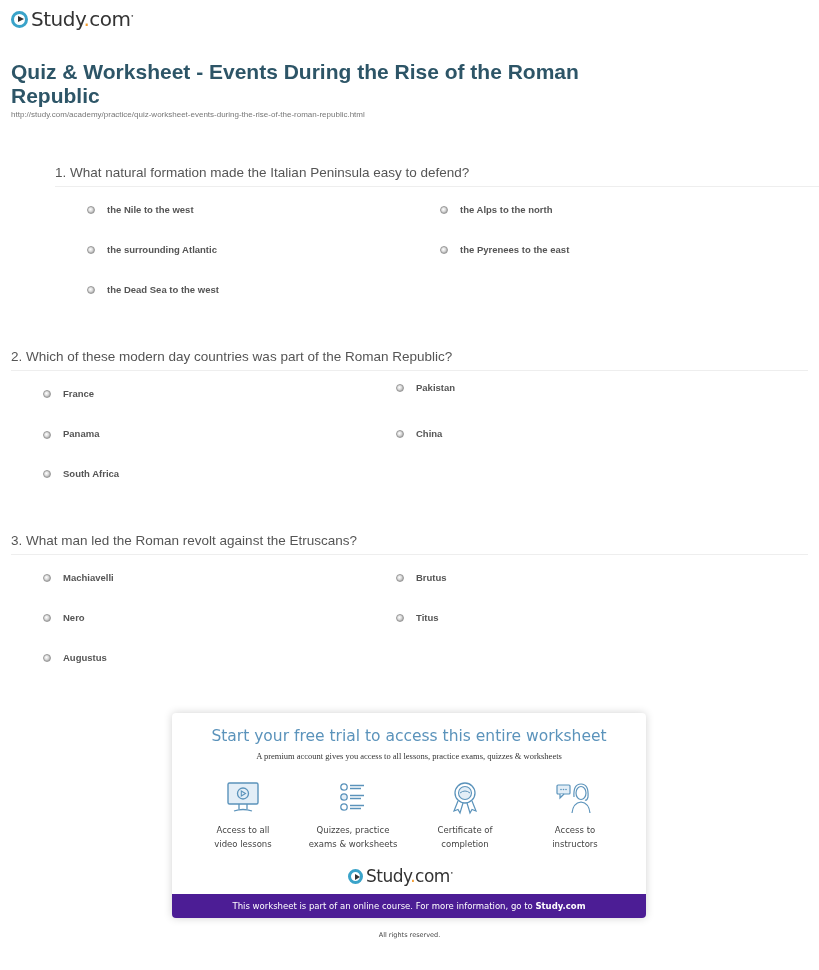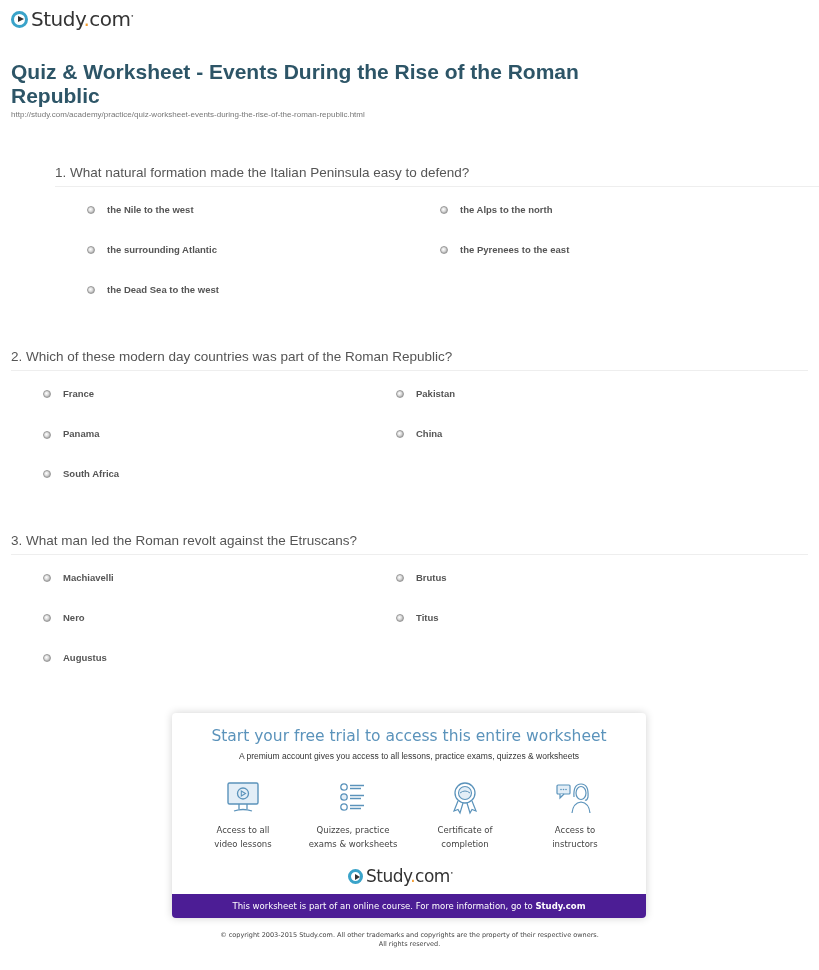--- a/index.html
+++ b/index.html
@@ -18,21 +18,21 @@
     .title { position: absolute; left: 11px; top: 60px; width: 620px; font-size: 21px; font-weight: bold; color: #2d5567; line-height: 24px; }
     .url { position: absolute; left: 11px; top: 110px; font-size: 8px; color: #777; }
 
     .question { position: absolute; left: 11px; width: 797px; }
     .q-text { font-size: 13.5px; color: #555; padding-bottom: 6px; border-bottom: 1px solid #eee; }
     .opt { position: absolute; display: flex; align-items: center; font-size: 9.5px; font-weight: bold; color: #555; }
     .radio { width: 8px; height: 8px; border-radius: 50%; background: radial-gradient(circle at 40% 40%, #fff 0, #ddd 40%, #888 100%); border: 1px solid #999; margin-right: 12px; }
 
     .card { position: absolute; left: 172px; top: 713px; width: 474px; height: 205px; background: #fff; border-radius: 4px; box-shadow: 0 0 8px rgba(0,0,0,0.18); padding-left: 24px; }
     .card-title { position: absolute; left: 0; top: 14px; width: 100%; text-align: center; font-family: "DejaVu Sans", sans-serif; font-size: 15.5px; color: #5b93bb; font-weight: normal; }
-    .card-sub { position: absolute; left: 0; top: 38px; width: 100%; text-align: center; font-family: Liberation Sans, sans-serif; font-size: 8.5px; color: #333; }
+    .card-sub { position: absolute; left: 0; top: 38px; width: 100%; text-align: center; font-family: Liberation Serif, serif; font-size: 8.5px; color: #333; }
     .feature { position: absolute; top: 68px; width: 110px; text-align: center; }
     .feature svg { display: block; margin: 0 auto; }
     .feature-label { margin-top: 8px; font-family: "DejaVu Sans", sans-serif; font-size: 8.5px; color: #444; line-height: 14px; white-space: pre-line; }
     #card-logo { left: 176px; top: 153px; }
     #card-logo .logo-text { font-size: 17px; }
     #card-logo .logo-mark { width: 15px; height: 15px; }
     #card-logo .logo-mark::after { left: 3.5px; top: 2px; border-left-width: 5px; border-top-width: 3px; border-bottom-width: 3px; }
     .card-footer { position: absolute; left: 0; bottom: 0; width: 100%; height: 24px; background: #4c1d95; border-radius: 0 0 4px 4px; color: #fff; font-family: "DejaVu Sans", sans-serif; font-size: 8.5px; text-align: center; line-height: 24px; }
     .card-footer b { font-weight: bold; }
 
@@ -72,21 +72,21 @@
       <span>the Dead Sea to the west</span>
     </label>
 </div>
 
 <div class="question" style="top:349px;">
   <div class="q-text">2. Which of these modern day countries was part of the Roman Republic?</div>
   <label class="opt" style="left:32px; top:39px;">
       <span class="radio"></span>
       <span>France</span>
     </label>
-  <label class="opt" style="left:385px; top:39px;">
+  <label class="opt" style="left:385px; top:33px;">
       <span class="radio"></span>
       <span>Pakistan</span>
     </label>
   <label class="opt" style="left:32px; top:79px;align-items:flex-end;">
       <span class="radio"></span>
       <span>Panama</span>
     </label>
   <label class="opt" style="left:385px; top:79px;">
       <span class="radio"></span>
       <span>China</span>
@@ -179,15 +179,14 @@
     <span class="logo-mark"></span>
     <span class="logo-text"><span>Study</span><span class="dot">.</span><span>com</span><span class="tm">•</span></span>
   </div>
 
   <div class="card-footer">
     <span>This worksheet is part of an online course. For more information, go to </span><b>Study.com</b>
   </div>
 </div>
 
 <div class="copyright">
-  <div>© copyright 2003-2015 Study.com. All other trademarks and copyrights are the property of their respective owners.</div>
   <div>All rights reserved.</div>
 </div>
 
 </body></html>

